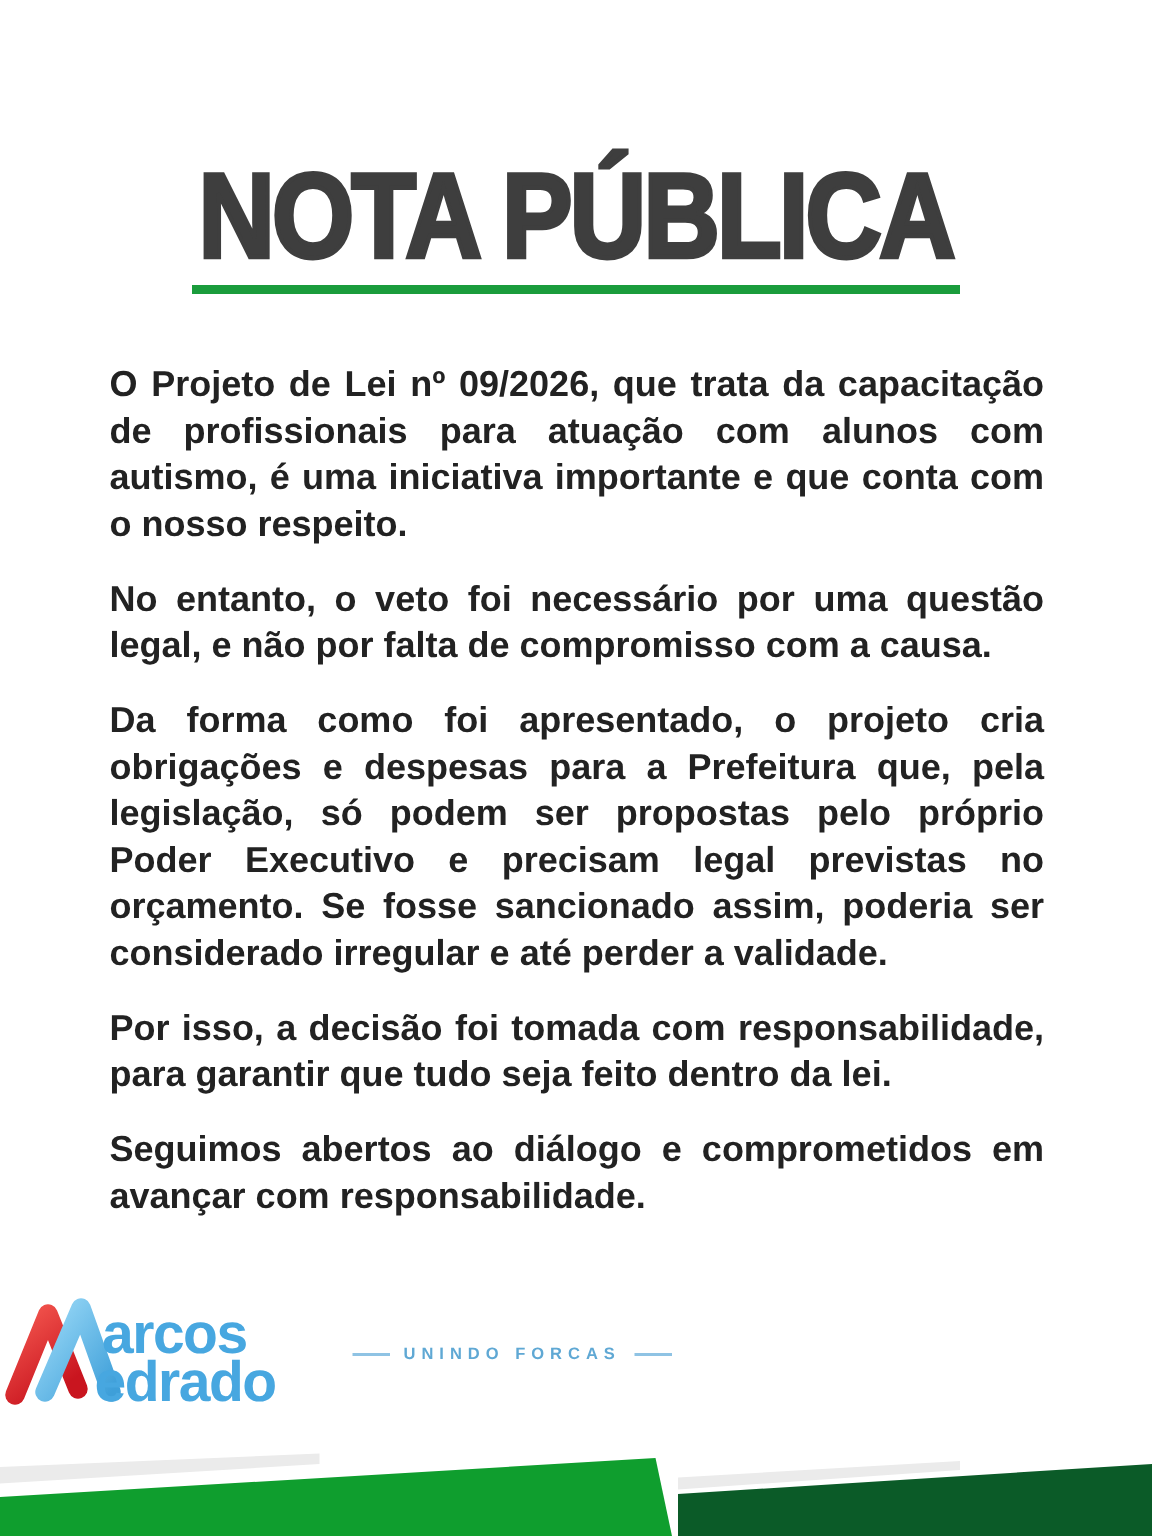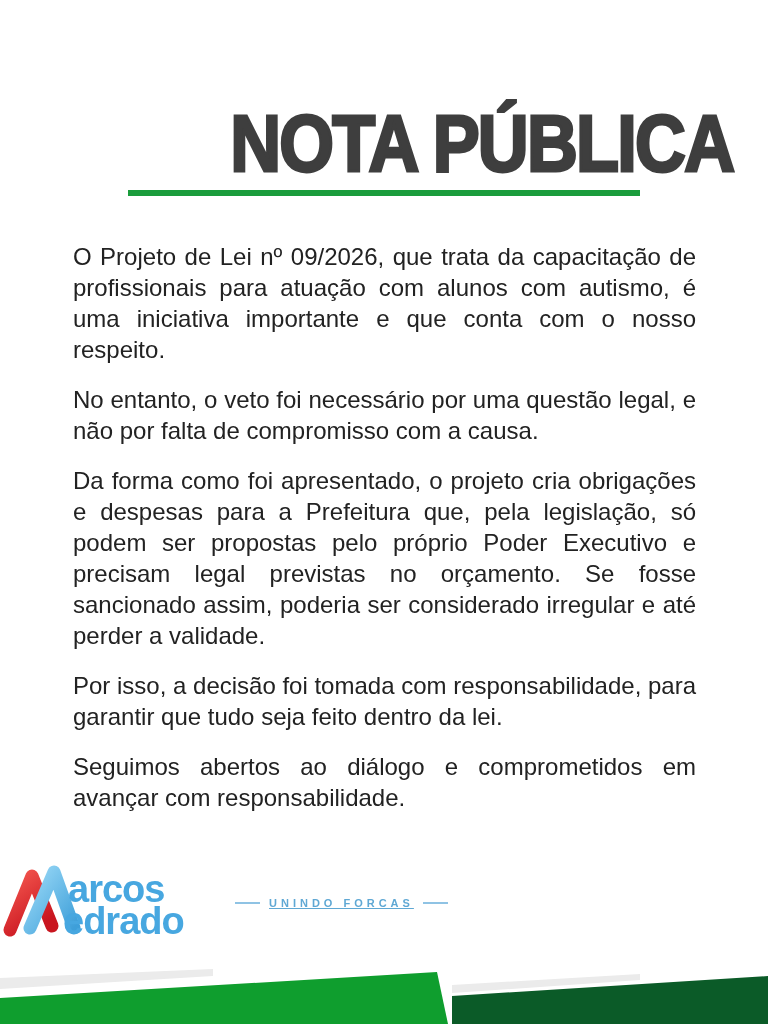--- a/index.html
+++ b/index.html
@@ -10,21 +10,21 @@
     height:1024px;
     background:#ffffff;
     overflow:hidden;
     font-family:"Liberation Sans", sans-serif;
   }
 
   
   .title-wrap {
     position:absolute;
     top:102px; left:0; right:0;
-    text-align:right;
+    text-align:center;
   }
   .title-text {
     display:inline-block;
     font-size:80px;
     line-height:1.05;
     font-weight:bold;
     letter-spacing:-2px;
     color:#3e3e3e;
     -webkit-text-stroke:3px #3e3e3e;
     transform:scaleX(0.88);
@@ -42,21 +42,21 @@
   .body-text {
     position:absolute;
     top:241px;
     left:73px;
     width:625px;
     font-size:24px;
     line-height:31px;
     color:#222222;
     text-align:justify;
   }
-  .body-text p { margin:0 2px 19px 0; }
+  .body-text p { margin:0 2px 19px 0;font-weight:bold; }
   .body-text p:last-child { margin-bottom:0; }
 
   
   .logo {
     position:absolute;
     top:864px; left:0; right:0;
     display:flex;
     flex-direction:row;
     align-items:center;
   }
@@ -65,21 +65,20 @@
   .tagline {
     display:flex;
     align-items:center;
     gap:9px;
     margin-top:1px;
     color:#5fa8d4;
     font-size:11px;
     font-weight:bold;
     letter-spacing:4px;
     white-space:nowrap;
-    text-decoration:underline;
   }
   .tagline-dash { width:25px; height:2px; background:#8fc3e4; }
 
   
   .footer-shapes {
     position:absolute;
     left:0; bottom:0;
     width:768px; height:124px;
     display:block;
   }

